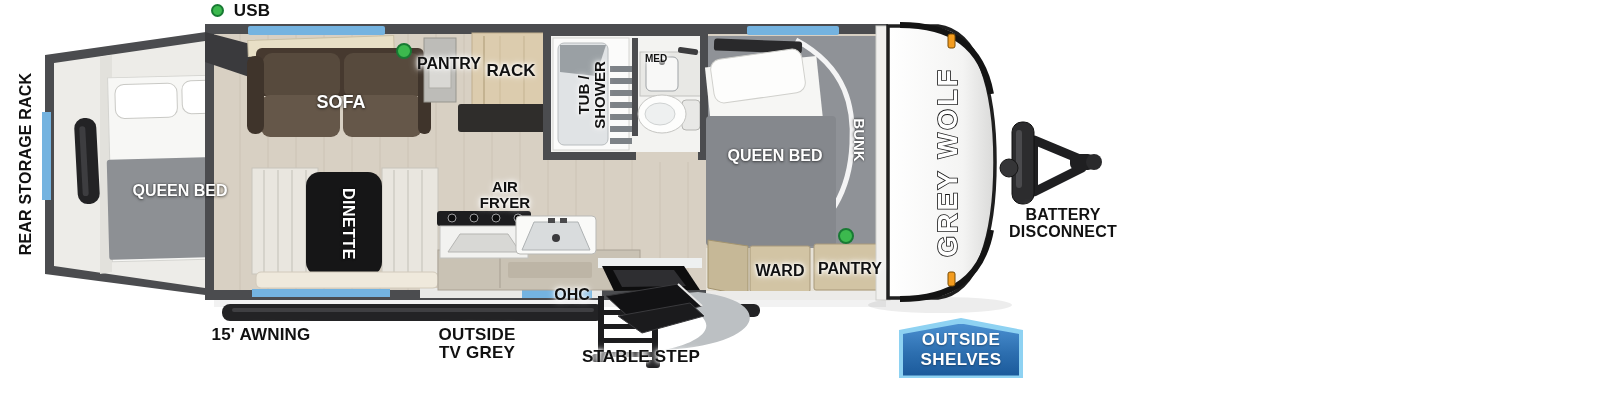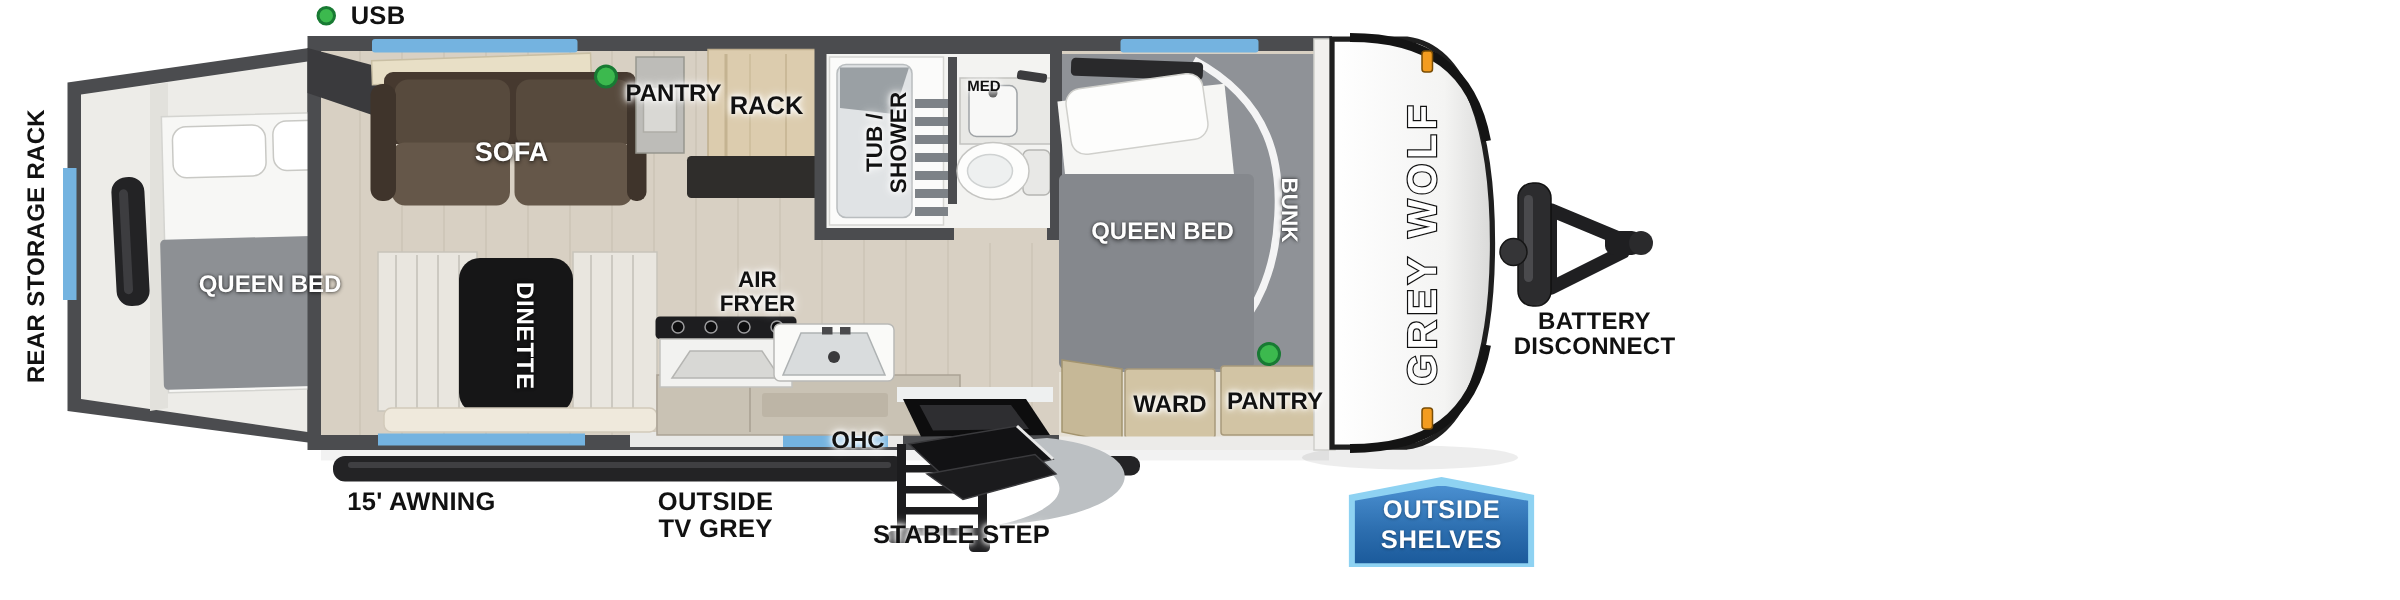--- a/index.html
+++ b/index.html
@@ -29,21 +29,21 @@
   #med{left:656px;top:59px;font-size:10px;}
   #front-queen{left:775px;top:156px;font-size:16px;}
   #bunk{left:859px;top:140px;font-size:15px;}
   #dinette{left:348px;top:224px;font-size:16px;letter-spacing:.5px;}
   #airfryer{left:472px;top:195px;font-size:15px;margin-left:33px;}
   #ohc{left:572px;top:271px;font-size:16px;margin-top:24px;}
   #ward{left:780px;top:271px;font-size:16px;}
   #shelves{left:850px;top:269px;font-size:16px;}
   
   #rear-rack{left:26px;top:164px;font-size:16px;}
-  #awning{left:261px;top:335px;font-size:17px;margin-left:20px;}
+  #awning{left:261px;top:335px;font-size:17px;}
   #tvmount{left:477px;top:344px;font-size:17px;}
   #stablestep{left:641px;top:357px;font-size:17px;}
   #battdisc{left:1063px;top:224px;font-size:16px;}
   
   #storage-badge{position:absolute;left:899px;top:318px;width:124px;height:60px;
     clip-path:polygon(50% 0,100% 20%,100% 100%,0 100%,0 20%);
     background:#8ed2f2;display:flex;align-items:center;justify-content:center;}
   #storage-badge .inner{width:116px;height:52px;margin-top:3px;
     clip-path:polygon(50% 0,100% 20%,100% 100%,0 100%,0 20%);
     background:linear-gradient(180deg,#4a8fd0 0%,#2d6fb0 55%,#1b5a9b 100%);

